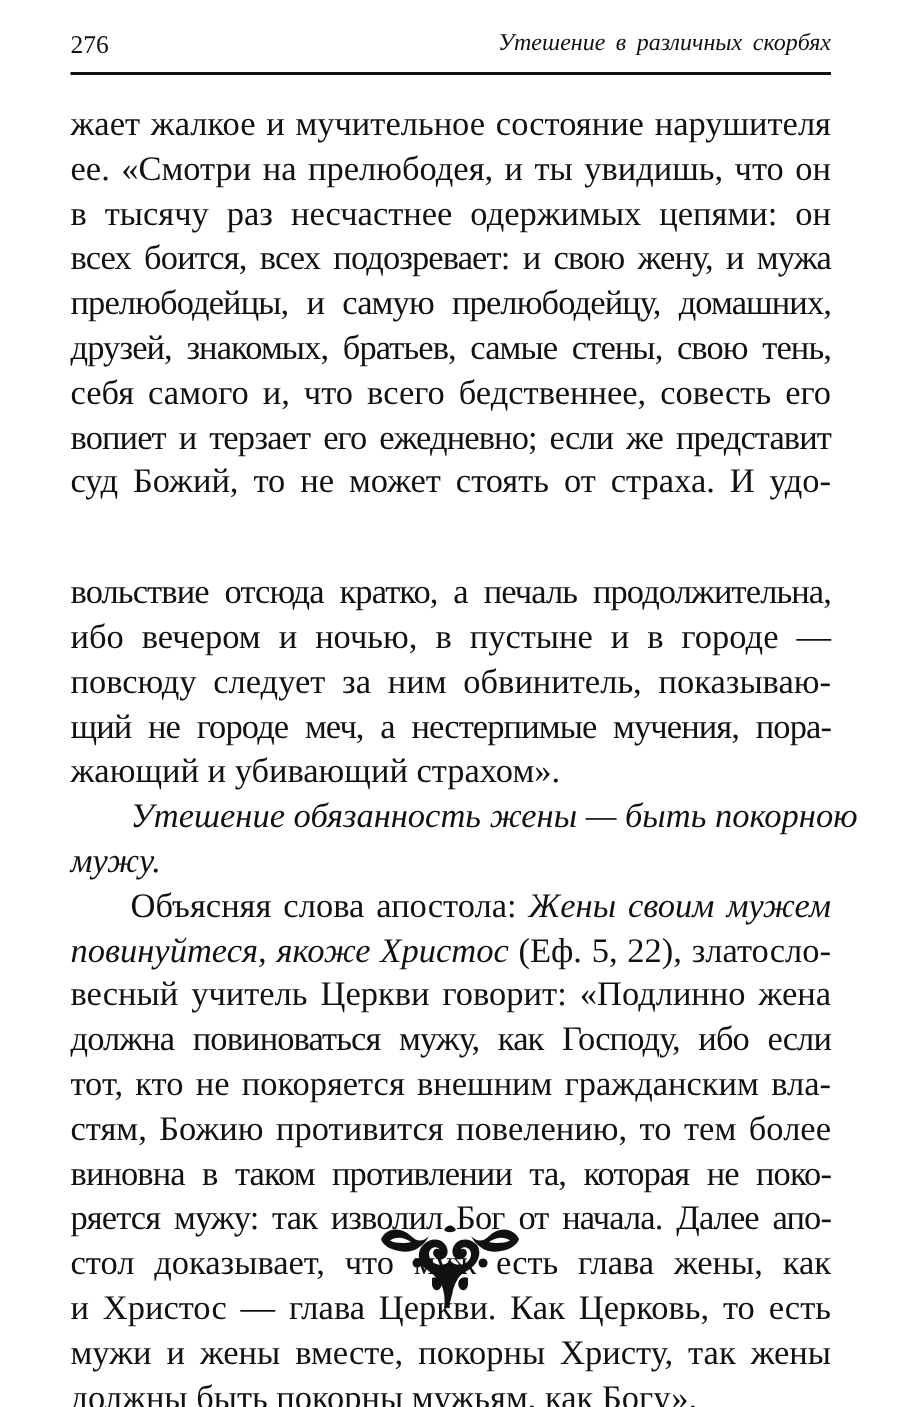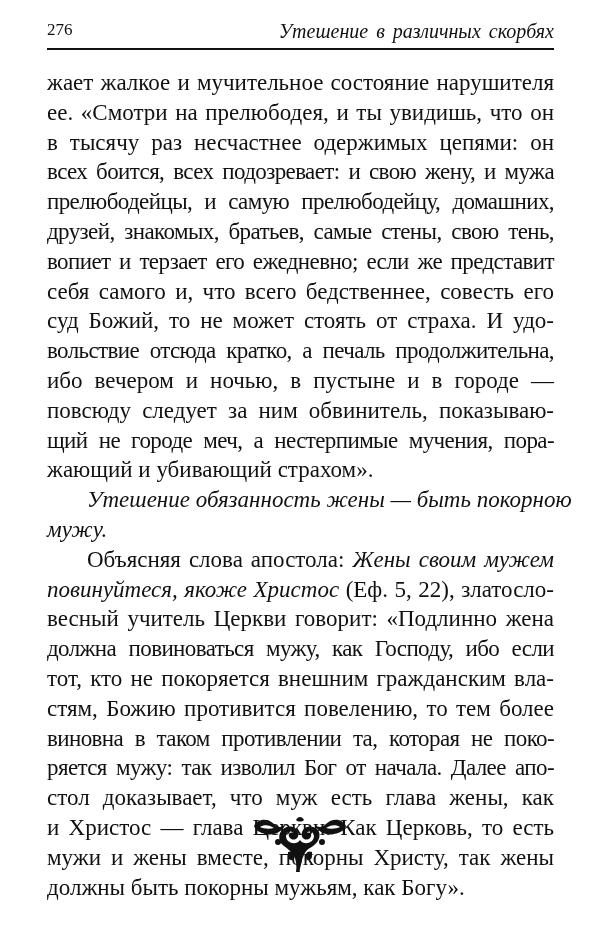--- a/index.html
+++ b/index.html
@@ -1,21 +1,21 @@
 <!DOCTYPE html>
 <html><head>
 <meta charset="utf-8">
 <style>
   html, body { margin: 0; padding: 0; background: #ffffff; }
   body { width: 600px; height: 938px; position: relative; overflow: hidden; color: #111111;
          font-family: "Liberation Serif", serif; }
   .header { position: absolute; left: 47px; top: 18px; width: 507px; height: 30px;
             border-bottom: 2px solid #111; }
   .page-num { position: absolute; left: 0; top: 2px; font-size: 17px; }
-  .running-title { position: absolute; right: 0; top: 2px; font-size: 20px; font-style: italic;
+  .running-title { position: absolute; right: 0; top: 2px; font-size: 16px; font-style: italic;
                    word-spacing: 3px; }
   .body-text { position: absolute; left: 47px; top: 68px; width: 507px; }
   .line { height: 29.8px; line-height: 29.8px; font-size: 23px; white-space: nowrap;
           text-align: justify; text-align-last: justify; display: block;
           transform-origin: left center; }
   .line.last { text-align-last: left; }
   .line.indent { padding-left: 40px; box-sizing: border-box; }
   .it { font-style: italic; }
   .cond { letter-spacing: -0.6px; }
   .ornament { position: absolute; left: 252px; top: 816px; width: 96px; height: 56px; }
@@ -28,24 +28,24 @@
   <span class="running-title">Утешение в различных скорбях</span>
 </div>
 
 <div class="body-text">
   <span class="line" style="display: block; width: auto;">жает жалкое и мучительное состояние нарушителя</span>
   <span class="line" style="display: block; width: auto;">ее. «Смотри на прелюбодея, и ты увидишь, что он</span>
   <span class="line" style="display: block; width: auto;">в тысячу раз несчастнее одержимых цепями: он</span>
   <span class="line cond" style="display: block; width: auto;">всех боится, всех подозревает: и свою жену, и мужа</span>
   <span class="line cond" style="display: block; width: auto;">прелюбодейцы, и самую прелюбодейцу, домашних,</span>
   <span class="line cond" style="display: block; width: auto;">друзей, знакомых, братьев, самые стены, свою тень,</span>
+  <span class="line" style="display: block; width: auto;">себя самого и, что всего бедственнее, совесть его</span>
   <span class="line cond" style="display: block; width: auto;">вопиет и терзает его ежедневно; если же представит</span>
-  <span class="line" style="display: block; width: auto;">себя самого и, что всего бедственнее, совесть его</span>
   <span class="line" style="display: block; width: auto;">суд Божий, то не может стоять от страха. И удо-</span>
-  <span class="line cond" style="display: block; width: auto;">вольствие отсюда кратко, а печаль продолжительна,</span>
+  <span class="line cond" style="display: block; width: auto; margin-top: 44px;">вольствие отсюда кратко, а печаль продолжительна,</span>
   <span class="line" style="display: block; width: auto;">ибо вечером и ночью, в пустыне и в городе —</span>
   <span class="line" style="display: block; width: auto;">повсюду следует за ним обвинитель, показываю-</span>
   <span class="line cond" style="display: block; width: auto;">щий не городе меч, а нестерпимые мучения, пора-</span>
   <span class="line last" style="display: block; width: auto;">жающий и убивающий страхом».</span>
 
   <span class="line indent it" style="display: block; width: auto;">Утешение обязанность жены — быть покорною</span>
   <span class="line last it" style="display: block; width: auto; font-style: italic;">мужу.</span>
 
   <span class="line indent" style="display: block; width: auto;"><span>Объясняя слова апостола: </span><span class="it">Жены своим мужем</span></span>
   <span class="line" style="display: block; width: auto;"><span class="it">повинуйтеся, якоже Христос</span><span> (Еф. 5, 22), златосло-</span></span>

